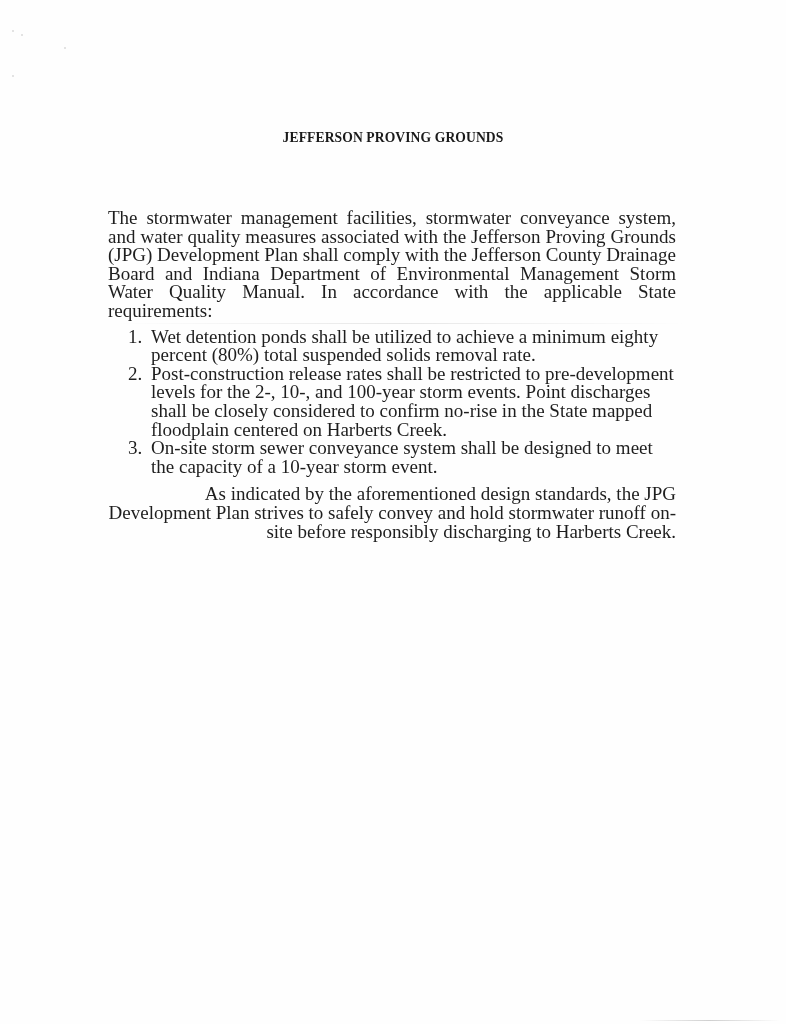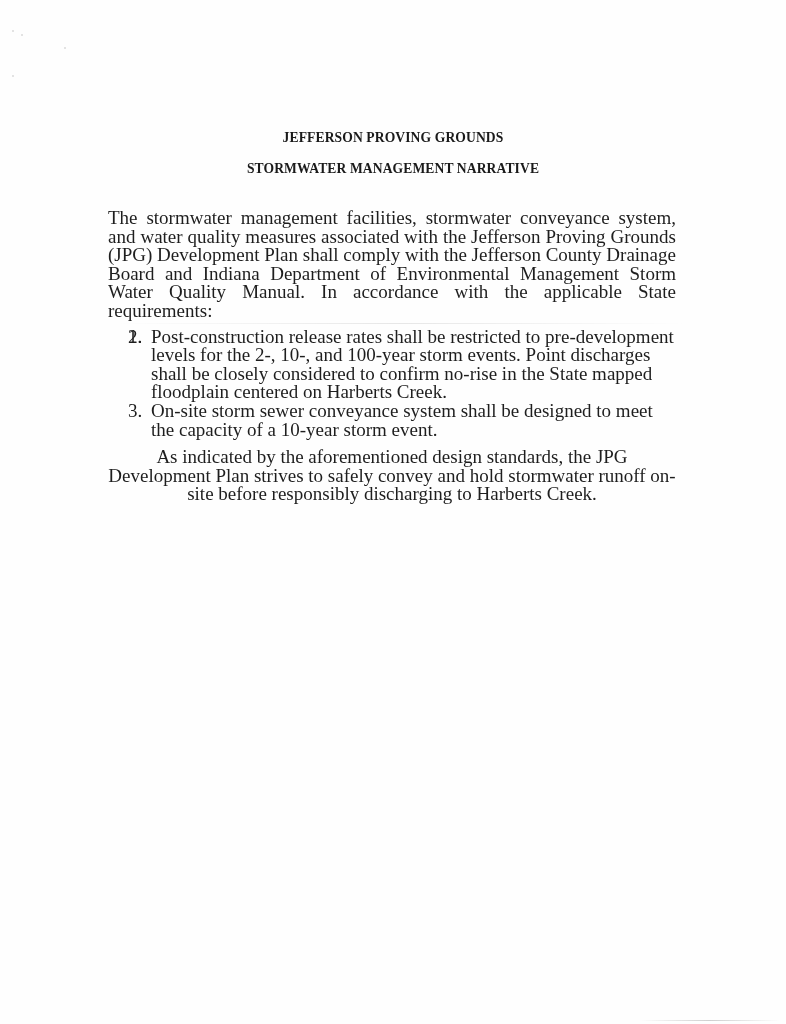--- a/index.html
+++ b/index.html
@@ -58,21 +58,21 @@
       margin-bottom: 0;
       text-align: left;
     }
     .list-num {
       position: absolute;
       left: 20px;
       top: 0;
     }
     .closing {
       margin-top: 9px;
-      text-align: center;
+      text-align: right;
     }
     .scan-line {
       position: absolute;
       height: 1px;
       background: linear-gradient(to right, rgba(0,0,0,0), rgba(120,120,120,0.35), rgba(0,0,0,0));
     }
     .edge-speck {
       position: absolute;
       width: 2px; height: 2px;
       background: rgba(150,150,150,0.35);
@@ -86,29 +86,29 @@
 
   <div class="edge-speck" style="left:12px;top:30px;"></div>
   <div class="edge-speck" style="left:21px;top:34px;"></div>
   <div class="edge-speck" style="left:64px;top:47px;"></div>
   <div class="edge-speck" style="left:12px;top:75px;"></div>
   <div class="scan-line" style="left:115px;top:323px;width:570px;opacity:0.5;"></div>
   <div class="scan-line" style="left:640px;top:1020px;width:140px;"></div>
 
   <div class="title-block">
     <div class="title-line">JEFFERSON PROVING GROUNDS</div>
-    <div class="title-line">STORMWATER MANAGEMENT NARRATIVE</div>
   </div>
 
   <div class="content">
     <p class="para">The stormwater management facilities, stormwater conveyance system, and water quality measures associated with the Jefferson Proving Grounds (JPG) Development Plan shall comply with the Jefferson County Drainage Board and Indiana Department of Environmental Management Storm Water Quality Manual. In accordance with the applicable State requirements:</p>
 
     <ol class="list">
       <li class="list-item">
         <span class="list-num">1.</span>
+        <span>Wet detention ponds shall be utilized to achieve a minimum eighty percent (80%) total suspended solids removal rate.</span>
       </li>
       <li class="list-item">
         <span class="list-num">2.</span>
         <span>Post-construction release rates shall be restricted to pre-development levels for the 2-, 10-, and 100-year storm events. Point discharges shall be closely considered to confirm no-rise in the State mapped floodplain centered on Harberts Creek.</span>
       </li>
       <li class="list-item">
         <span class="list-num">3.</span>
         <span>On-site storm sewer conveyance system shall be designed to meet the capacity of a 10-year storm event.</span>
       </li>
     </ol>

